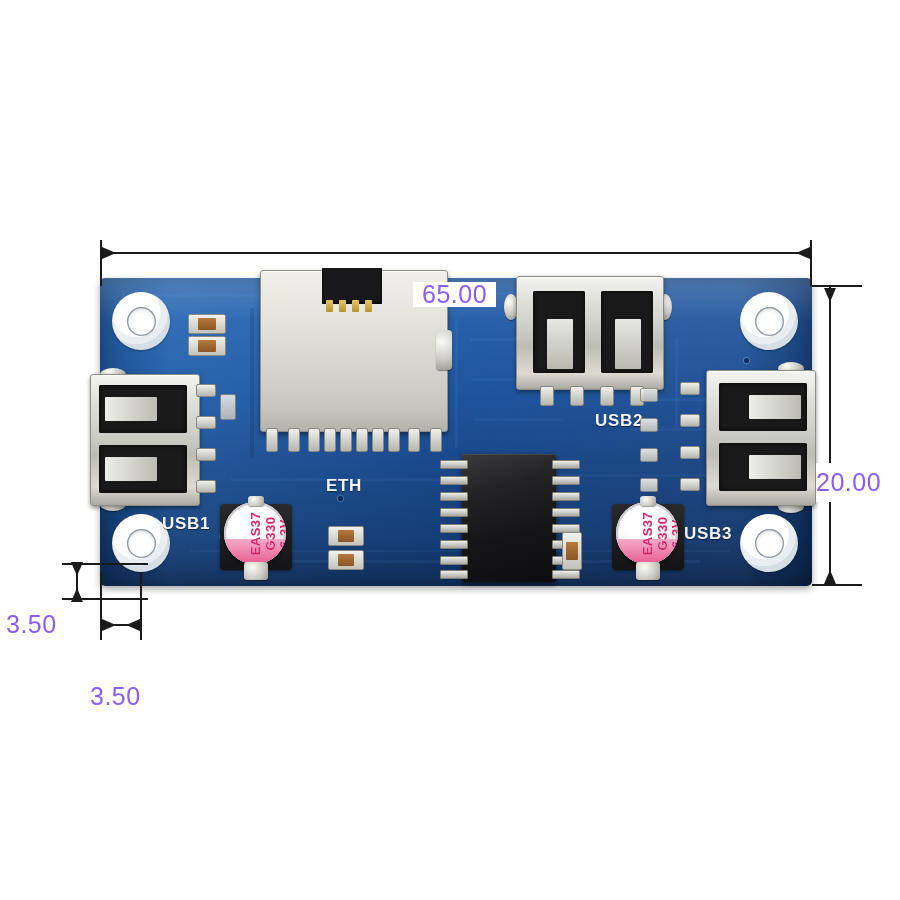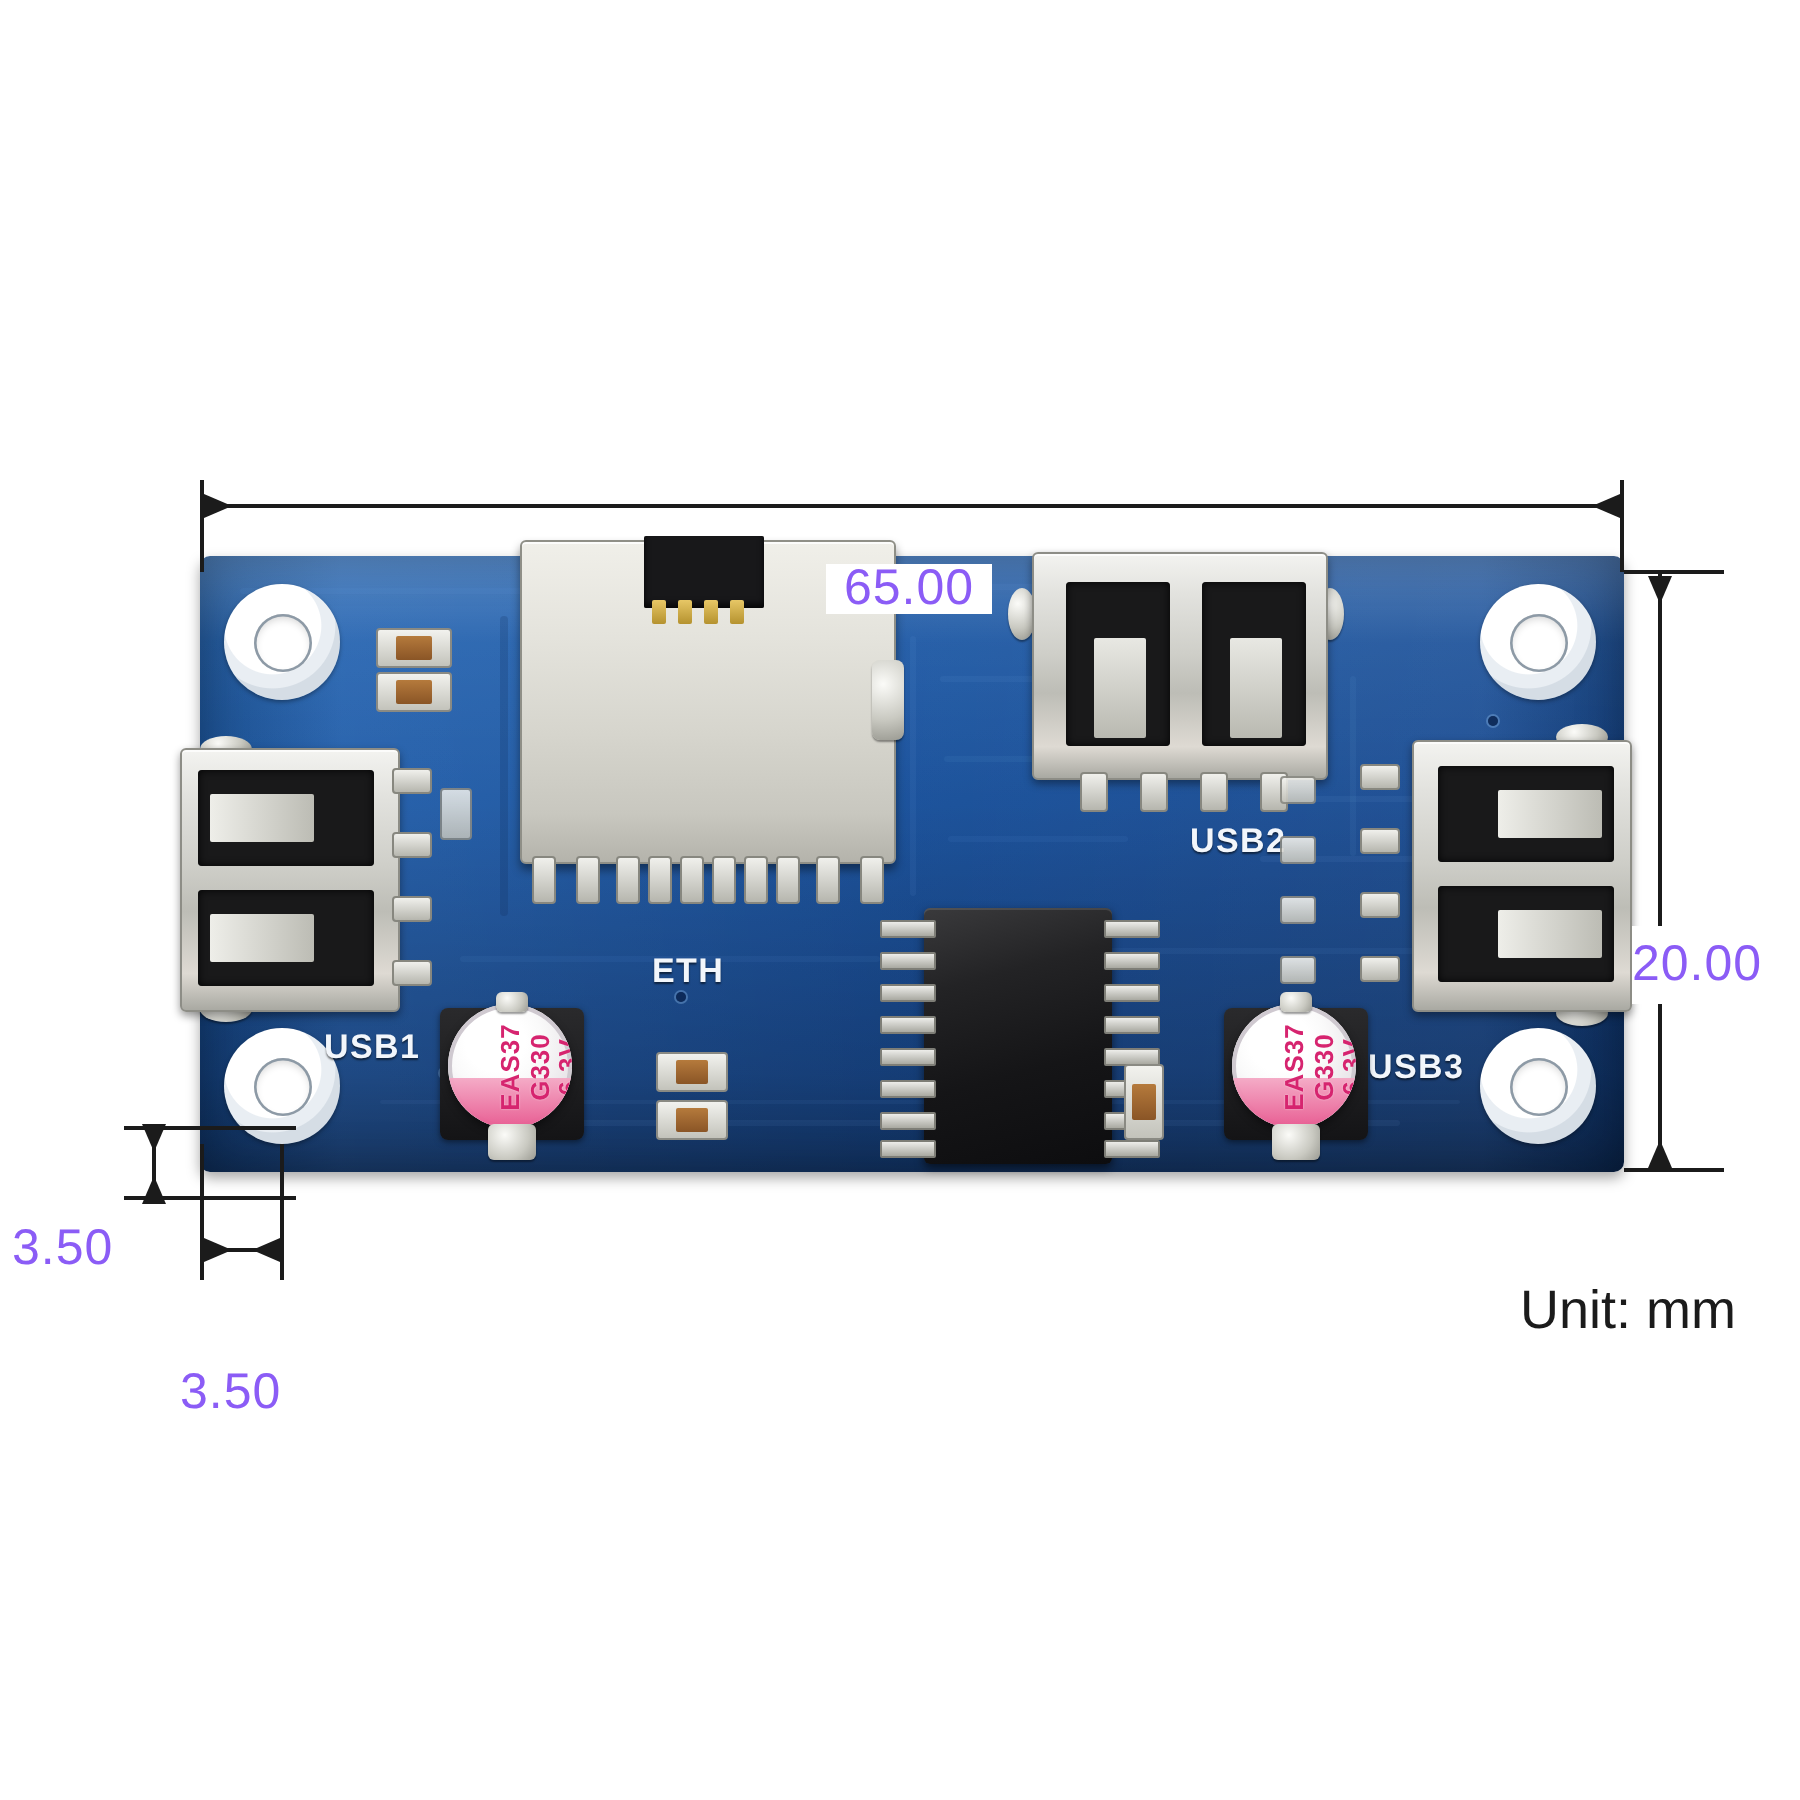--- a/index.html
+++ b/index.html
@@ -391,15 +391,14 @@
 
   <div>
     <div class="ext-line" style="left:100px;top:572px;width:2px;height:68px;"></div>
     <div class="ext-line" style="left:140px;top:572px;width:2px;height:68px;"></div>
     <div class="dim-line-h" style="left:100px;top:624px;width:42px;"></div>
     <div class="arrow arrow-r" style="left:102px;top:619px;"></div>
     <div class="arrow arrow-l" style="left:126px;top:619px;"></div>
     <div class="dim-label" style="left:90px;top:640px;">3.50</div>
   </div>
 
-  <div id="unit-note">Unit: mm</div>
 
 </div>
 
 </body></html>

